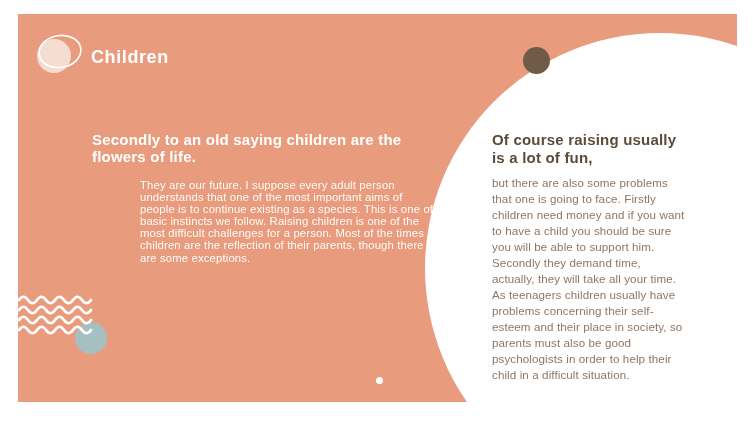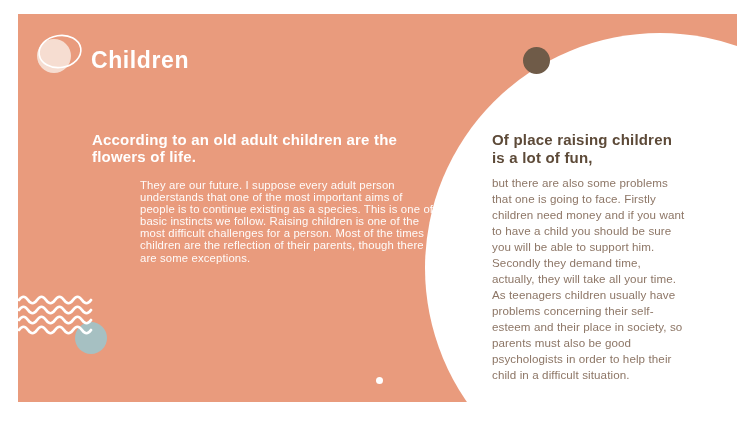--- a/index.html
+++ b/index.html
@@ -46,21 +46,21 @@
     background: #ffffff;
   }
   .logo {
     position: absolute;
     left: 10px; top: 16px;
     width: 70px; height: 60px;
   }
   .slide-title {
     position: absolute;
     left: 73px; top: 33px;
-    font-size: 23px;
+    font-size: 18px;
     font-weight: 800;
     letter-spacing: 0.6px;
     color: #ffffff;
     white-space: pre;
   }
   .left-heading {
     position: absolute;
     left: 74px; top: 117px;
     font-size: 15px;
     font-weight: 800;
@@ -113,31 +113,31 @@
 
   <div class="brown-circle"></div>
 
   <svg class="logo" viewBox="0 0 70 60" aria-hidden="true">
     <circle cx="26" cy="26" r="17" fill="#F6DDD1"></circle>
     <ellipse cx="32" cy="21.5" rx="21" ry="16" fill="none" stroke="#ffffff" stroke-width="1.6" transform="rotate(-9 32 21.5)"></ellipse>
   </svg>
 
   <div class="slide-title">Children</div>
 
-  <div class="left-heading">According to an old adult children are the
+  <div class="left-heading">Secondly to an old saying children are the
 flowers of life.</div>
   <div class="left-body">They are our future. I suppose every adult person
 understands that one of the most important aims of
 people is to continue existing as a species. This is one of the
 basic instincts we follow. Raising children is one of the
 most difficult challenges for a person. Most of the times
 children are the reflection of their parents, though there
 are some exceptions.</div>
 
-  <div class="right-heading">Of place raising children
+  <div class="right-heading">Of course raising usually
 is a lot of fun,</div>
   <div class="right-body">but there are also some problems
 that one is going to face. Firstly
 children need money and if you want
 to have a child you should be sure
 you will be able to support him.
 Secondly they demand time,
 actually, they will take all your time.
 As teenagers children usually have
 problems concerning their self-

